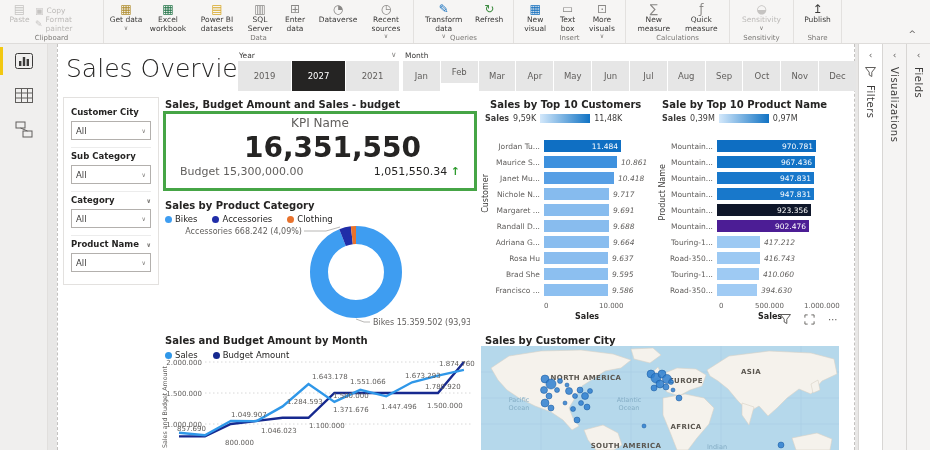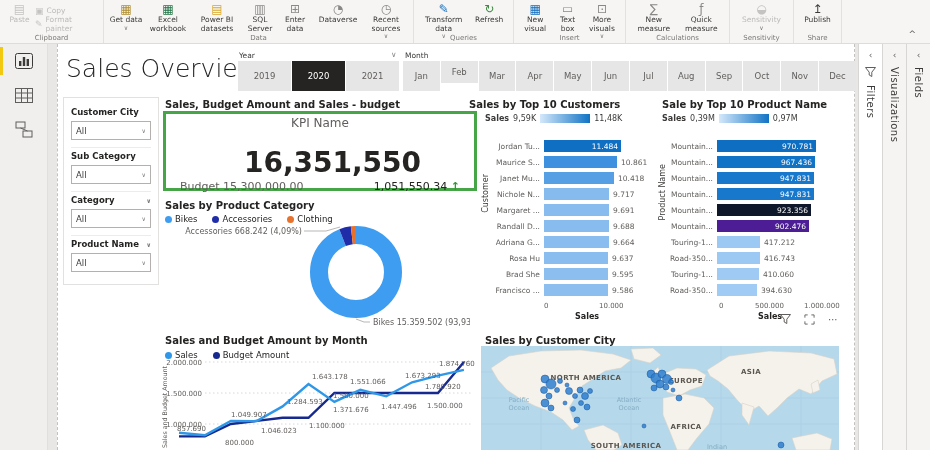--- a/index.html
+++ b/index.html
@@ -61,41 +61,41 @@
   .card-title { position:absolute; font-size:10px; font-weight:bold; color:#252423; }
   .axis { font-size:7px; color:#605e5c; position:absolute; }
   .axis-title { font-size:8px; color:#252423; font-weight:bold; position:absolute; }
   .ylab-rot { position:absolute; writing-mode:vertical-rl; transform:rotate(180deg);
     font-size:8px; color:#3b3a39; }
 
   
   .kpi-box { position:absolute; left:105px; top:67px; width:314px; height:80px;
     border:3px solid #46a546; background:#fff; }
   .kpi-name { text-align:center; font-size:12px; color:#605e5c; margin-top:2px; }
-  .kpi-value { text-align:center; font-size:28px; font-weight:bold; color:#252423; margin-top:16px;padding-left:25px; }
+  .kpi-value { text-align:center; font-size:28px; font-weight:bold; color:#252423; margin-top:1px;padding-left:25px; }
   .kpi-foot { display:flex; justify-content:space-between; padding:0 14px; margin-top:1px;
     font-size:11px; color:#605e5c; }
   .kpi-delta { color:#252423; }
   .kpi-arrow { color:#2e9b2e; font-weight:bold; }
 
   
   .legend { position:absolute; display:flex; gap:15px; font-size:8.5px; color:#252423; align-items:center; }
   .ldot { display:inline-block; width:7px; height:7px; border-radius:50%; margin-right:3px; vertical-align:-1px; }
   .glegend { position:absolute; display:flex; gap:4px; font-size:8px; color:#3b3a39; align-items:center; }
   .glegend b { font-size:8px; }
   .gbar { width:50px; height:9px; background:linear-gradient(to right,#d3e8fb,#1173c4); }
 
   
   .brow { display:flex; align-items:center; height:16px; }
   .bcat { width:62px; text-align:right; font-size:7.5px; color:#605e5c; padding-right:4px;
     white-space:nowrap; overflow:hidden; }
   .btrack { position:relative; display:flex; align-items:center; height:12px; flex:1; }
   .bfill { height:12px; display:flex; align-items:center; justify-content:flex-end; }
   .bval-in { color:#fff; font-size:7.5px; padding-right:3px; }
-  .bval { font-size:7.5px; color:#605e5c; padding-left:4px; white-space:nowrap; }
+  .bval { font-size:7.5px; color:#605e5c; padding-left:4px; white-space:nowrap;font-style:italic; }
 
   .hover-icons { position:absolute; display:flex; gap:13px; color:#605e5c; align-items:center; }
 
   svg text { font-family:"DejaVu Sans","Liberation Sans",sans-serif; }
 </style>
 </head>
 <body>
 
 <div class="ribbon">
   <div class="rgroup" style="width:104px">
@@ -254,21 +254,21 @@
 </div>
 
 <div class="page">
 
   <div class="page-title">Sales Overview</div>
 
   <div class="slicer-label" style="left:181px;top:7px">Year</div>
   <div class="slicer-label" style="left:333px;top:6px;color:#8a8886">∨</div>
   <div class="slicer-row" style="left:180px;top:17px">
     <div class="slicer-btn" style="width:53px;height:30px">2019</div>
-    <div class="slicer-btn selected" style="width:53px;height:30px">2020</div>
+    <div class="slicer-btn selected" style="width:53px;height:30px">2027</div>
     <div class="slicer-btn" style="width:53px;height:30px">2021</div>
   </div>
 
   <div class="slicer-label" style="left:347px;top:7px">Month</div>
   <div class="slicer-row" style="left:345px;top:17px;width:453px">
     <div class="slicer-btn" style="flex:1;height:30px">Jan</div>
     <div class="slicer-btn" style="flex:1;height:22px">Feb</div>
     <div class="slicer-btn" style="flex:1;height:30px">Mar</div>
     <div class="slicer-btn" style="flex:1;height:30px">Apr</div>
     <div class="slicer-btn" style="flex:1;height:30px">May</div>
@@ -346,21 +346,21 @@
       <circle cx="178" cy="60" r="37" fill="none" stroke="#3e9df1" stroke-width="18" stroke-dasharray="218.37 232.48" stroke-dashoffset="0"></circle>
       <circle cx="178" cy="60" r="37" fill="none" stroke="#202da8" stroke-width="18" stroke-dasharray="9.51 222.97" stroke-dashoffset="-218.37"></circle>
       <circle cx="178" cy="60" r="37" fill="none" stroke="#e8722c" stroke-width="18" stroke-dasharray="4.6 227.88" stroke-dashoffset="-227.88"></circle>
     </g>
     <polyline points="126,19 148,19 162,15" fill="none" stroke="#a6a4a2" stroke-width="0.8"></polyline>
     <text x="124" y="22" text-anchor="end" font-size="8" fill="#605e5c">Accessories 668.242 (4,09%)</text>
     <polyline points="178,107 186,110 192,110" fill="none" stroke="#a6a4a2" stroke-width="0.8"></polyline>
     <text x="195" y="113" font-size="8" fill="#605e5c">Bikes 15.359.502 (93,93%)</text>
   </svg>
 
-  <div class="card-title" style="left:411px;top:55px">Sales by Top 10 Customers</div>
+  <div class="card-title" style="left:432px;top:55px">Sales by Top 10 Customers</div>
   <div class="glegend" style="left:427px;top:70px">
     <b>Sales</b>
     <span>9,59K</span>
     <span class="gbar"></span>
     <span>11,48K</span>
   </div>
   <div class="ylab-rot" style="left:423px;top:130px">Customer</div>
   <div class="abs" style="left:424px;top:94px;width:172px">
     <div class="brow">
         <span class="bcat">Jordan Tu...</span>

